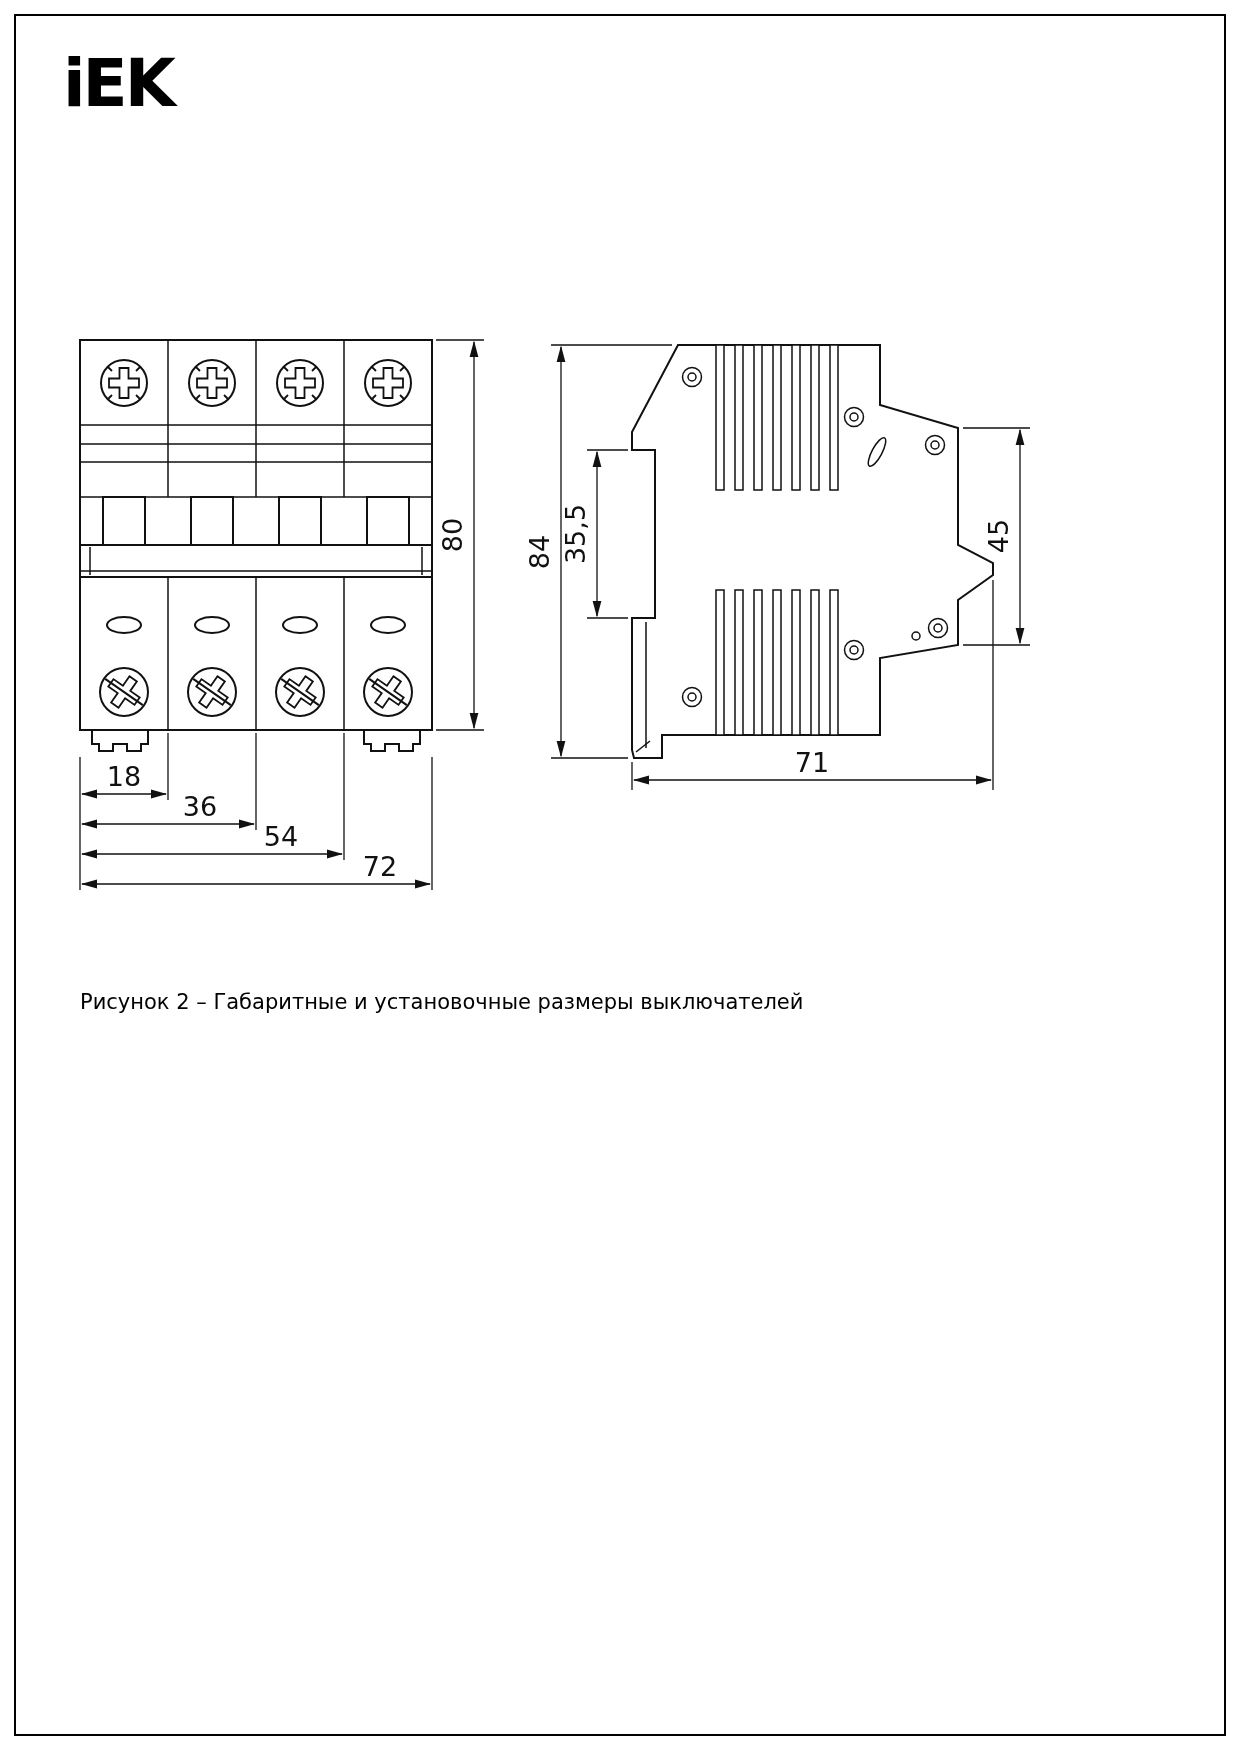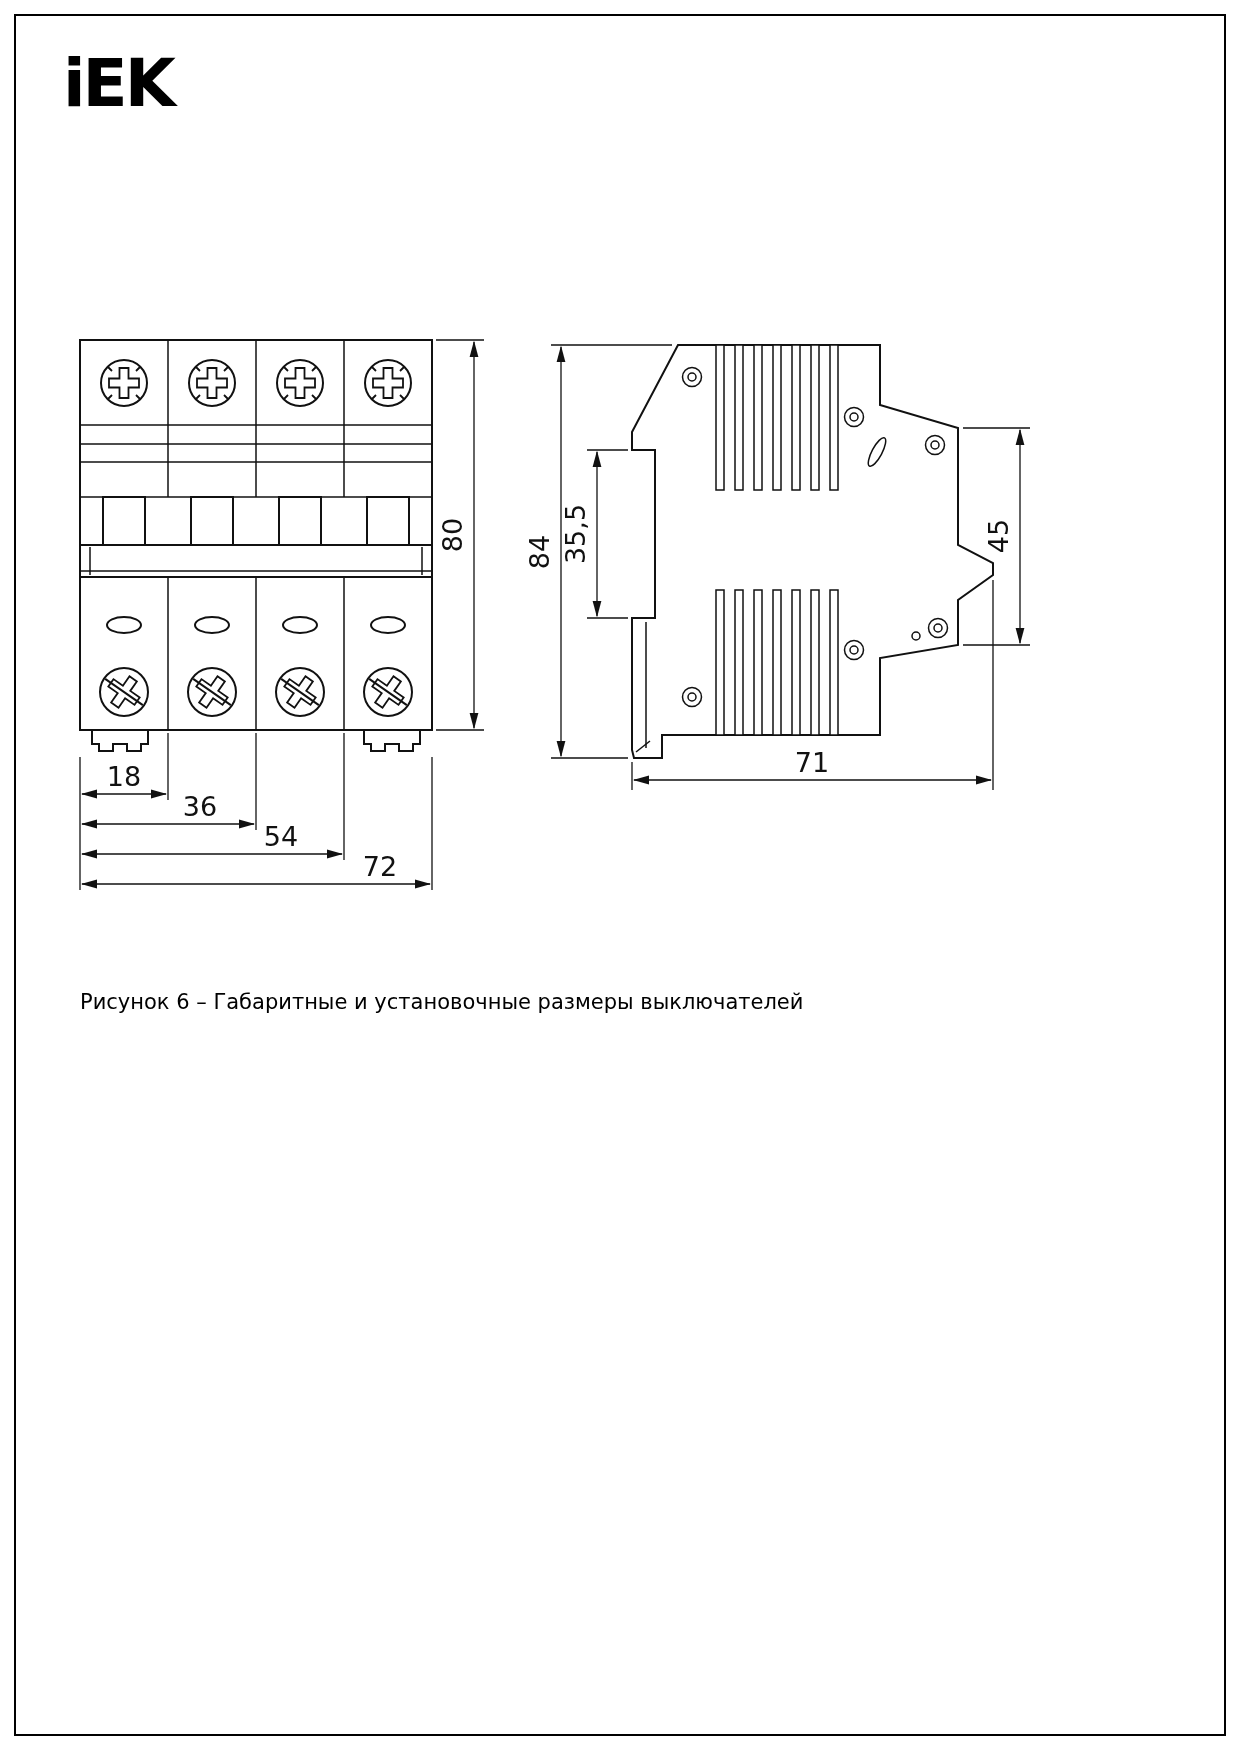--- a/index.html
+++ b/index.html
@@ -249,14 +249,14 @@
 
       <g stroke-width="1.3">
         <line x1="632" y1="762" x2="632" y2="790"></line>
         <line x1="993" y1="580" x2="993" y2="790"></line>
         <line x1="634" y1="780" x2="991" y2="780" marker-start="url(#arr)" marker-end="url(#arr)"></line>
       </g>
       <text x="812" y="772" text-anchor="middle" stroke="none" fill="#111">71</text>
     </g>
   </svg>
 
-  <div class="caption">Рисунок 6 – Габаритные и установочные размеры выключателей</div>
+  <div class="caption">Рисунок 2 – Габаритные и установочные размеры выключателей</div>
 </div>
 
 </body></html>

